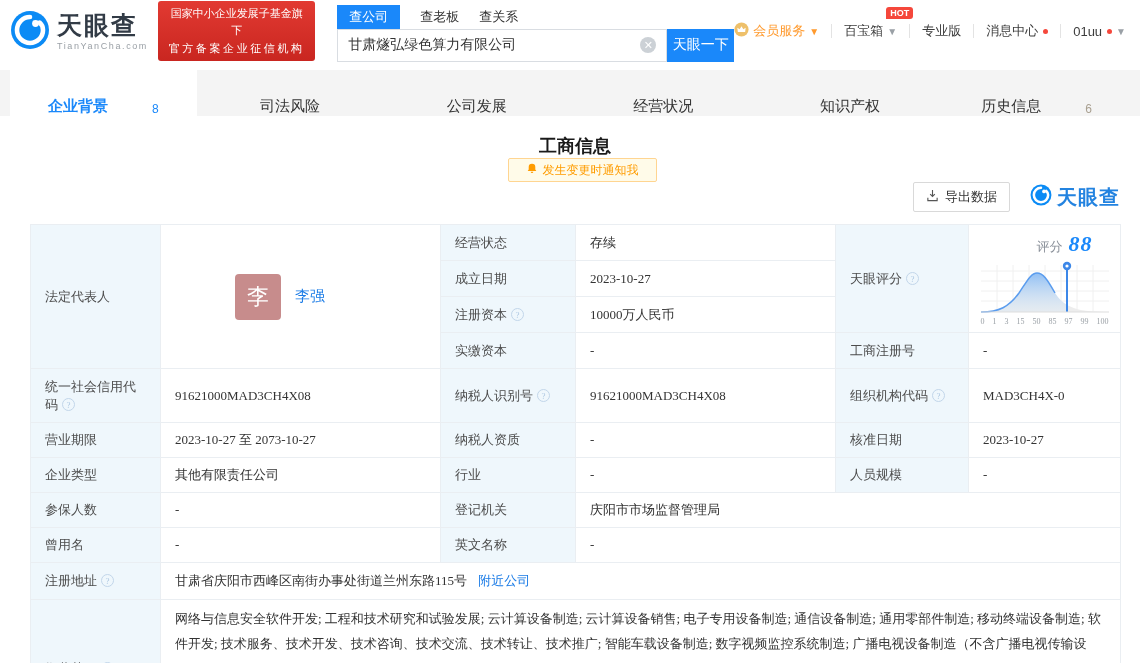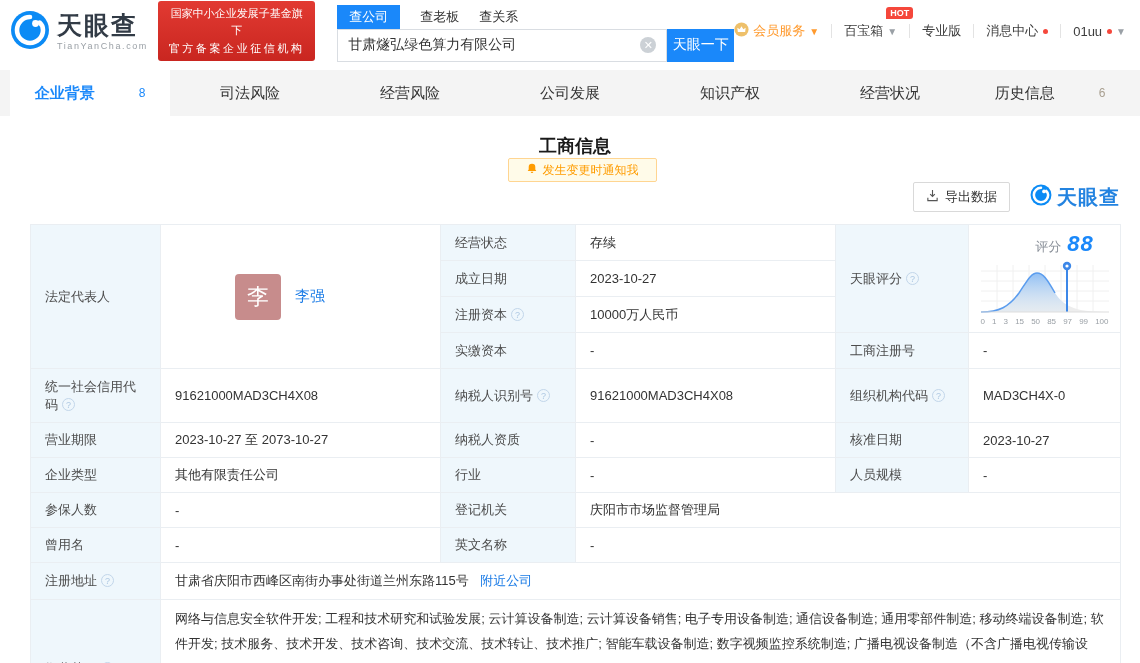--- a/index.html
+++ b/index.html
@@ -34,40 +34,40 @@
   .vip { color:#ff9a2e; }
   .caret { font-size:10px; color:#ff9a2e; }
   .caret.gray { color:#9aa0a6; }
   .hot { position:absolute; top:-15px; right:-16px; background:#f5473b; color:#fff; font-size:9px;
     padding:1px 4px; border-radius:3px 3px 3px 0; font-weight:bold; }
   .reddot { width:5px; height:5px; border-radius:50%; background:#f5473b; display:inline-block;
     vertical-align:top; margin:1px 0 0 1px; }
 
   
   .nav { margin-top:8px; height:46px; background:#f4f4f4; display:flex; padding:0 10px; }
-  .ntab { flex:1; display:flex; align-items:center; justify-content:center; font-size:15px; color:#333; cursor:pointer;gap:40px; }
+  .ntab { flex:1; display:flex; align-items:flex-end; justify-content:center; font-size:15px; color:#333; cursor:pointer;gap:40px; }
   .ntab.active { background:#fff; color:#1a88fa; font-weight:bold; }
   .ntab .cnt { font-size:12px; margin-left:4px; color:#a89f90; font-weight:normal; }
   .ntab.active .cnt { color:#1a88fa; }
 
   
   .sec-head { display:flex; align-items:center; margin:18px 20px 12px 30px;flex-direction:column; }
   .sec-title { font-size:18px; font-weight:bold; color:#1a1a1a; }
   .notify { margin-left:14px; display:flex; align-items:center; gap:5px; height:24px; padding:0 17px;
     border:1px solid #ffd591; background:#fffbe9; color:#ff9c00; font-size:12px; border-radius:2px; cursor:pointer; }
   .right-tools { margin-left:auto; display:flex; align-items:center; gap:20px; }
   .export-btn { display:flex; align-items:center; gap:6px; height:30px; padding:0 12px; background:#fff;
     border:1px solid #d9d9d9; border-radius:2px; font-size:13px; color:#333; cursor:pointer;
     font-family:"Liberation Sans","DejaVu Sans",sans-serif; }
   .watermark { display:flex; align-items:center; gap:5px; }
   .watermark .wm-text { font-size:20px; font-weight:bold; color:#2383e0; letter-spacing:1px; }
 
   
   table.ws { border-collapse:collapse; table-layout:fixed; width:1090px; margin:0 20px 0 30px; }
-  .ws td { border:1px solid #eaeef2; font-size:13px; padding:6px 14px; vertical-align:middle; word-break:break-all; }
+  .ws td { border:1px solid #eaeef2; font-size:13px; padding:6px 14px; vertical-align:middle; word-break:break-all;font-family:Liberation Serif, serif; }
   .ws td.lbl { background:#eff7fc; color:#4c4c4c; }
   .ws td.val { color:#333; background:#fff; }
   .q { display:inline-block; width:13px; height:13px; border:1px solid #c2d6ea; color:#aec8e2; border-radius:50%;
     font-size:9px; line-height:12px; text-align:center; margin-left:4px; vertical-align:1px; cursor:pointer; }
   .link { color:#1a7be6; text-decoration:none; cursor:pointer; }
   .rep { display:flex; align-items:center; gap:14px; padding-left:60px; }
   .avatar { width:46px; height:46px; border-radius:4px; background:#c78c8c; color:#fff; font-size:22px;
     display:flex; align-items:center; justify-content:center; cursor:pointer; }
   .rep-name { font-size:15px; }
   .scope { line-height:1.95; font-size:13.5px; }
@@ -153,30 +153,27 @@
 
 <div class="nav">
   <div class="ntab active">
     <span>企业背景</span>
       <span class="cnt">8</span>
   </div>
   <div class="ntab">
     <span>司法风险</span>
   </div>
   <div class="ntab">
-    <span>经营风险</span>
-  </div>
-  <div class="ntab">
     <span>公司发展</span>
   </div>
   <div class="ntab">
+    <span>经营状况</span>
+  </div>
+  <div class="ntab">
     <span>知识产权</span>
-  </div>
-  <div class="ntab">
-    <span>经营状况</span>
   </div>
   <div class="ntab">
     <span>历史信息</span>
       <span class="cnt">6</span>
   </div>
 </div>
 
 <div class="sec-head">
   <span class="sec-title">工商信息</span>
   <span class="notify">

